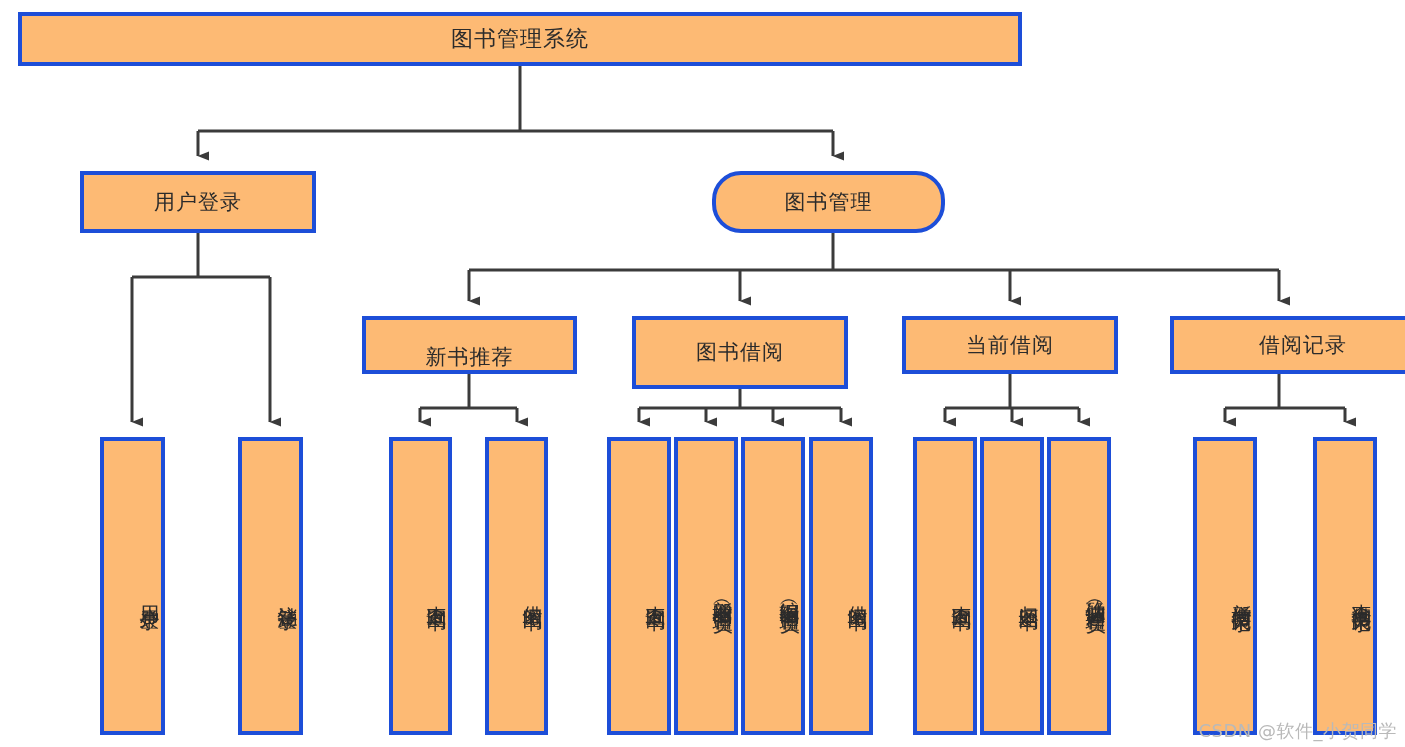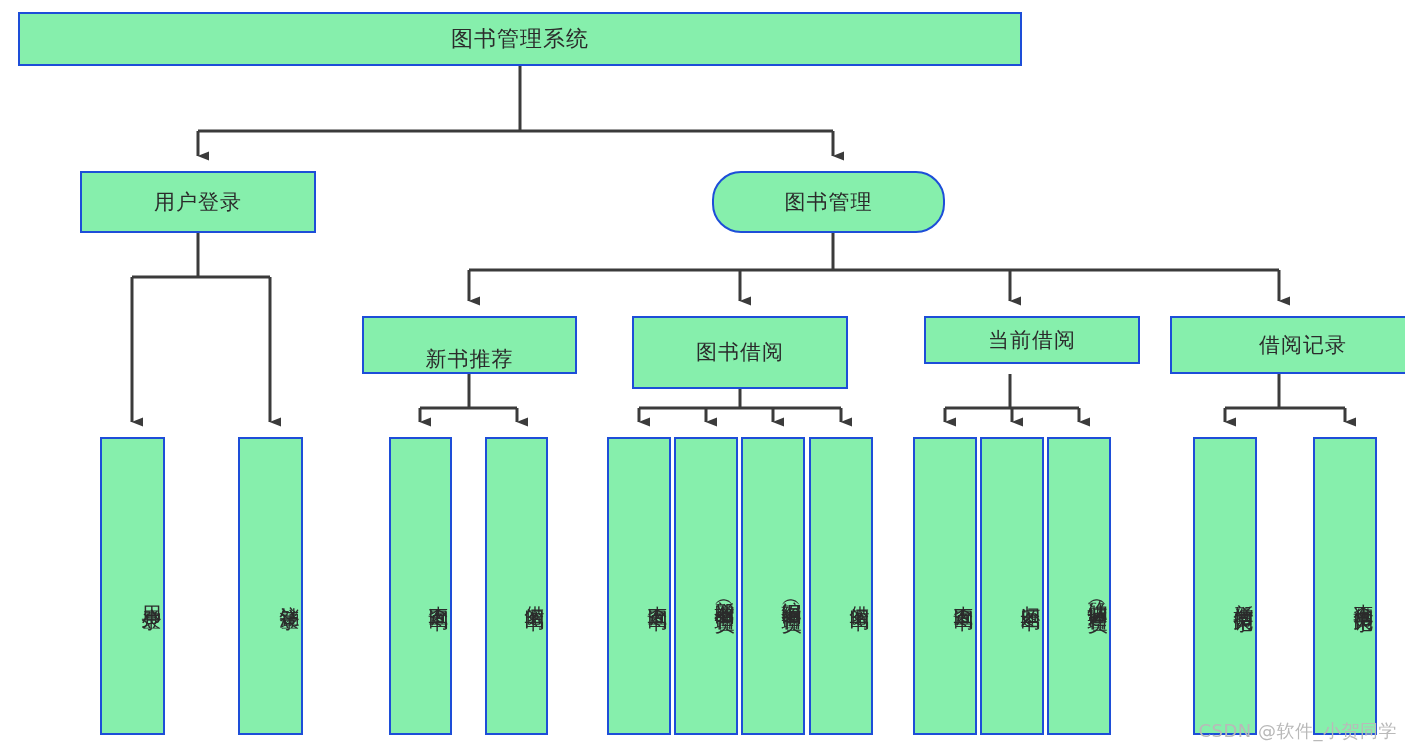--- a/index.html
+++ b/index.html
@@ -16,22 +16,22 @@
     width:1405px;height:747px;
   }
   svg#edges{
     position:absolute;left:0;top:0;
     width:1405px;height:747px;
     pointer-events:none;
   }
   .node{
     position:absolute;
     box-sizing:border-box;
-    background:#86efac;
-    border:2px solid #1d4ed8;
+    background:#fdba74;
+    border:4px solid #1d4ed8;
     display:flex;
     align-items:center;
     justify-content:center;
     color:#2b2b2b;
     line-height:1.18;
   }
   .node.h{
     font-size:21px;
     letter-spacing:1px;
   }
@@ -130,21 +130,21 @@
   <div class="node h" style="left:712px;top:171px;width:233px;height:62px;border-radius:29px;">
     <span class="lbl">图书管理</span>
   </div>
 
   <div class="node h" style="left:362px;top:316px;width:215px;height:58px;align-items:flex-end;">
     <span class="lbl">新书推荐</span>
   </div>
   <div class="node h" style="left:632px;top:316px;width:216px;height:73px;">
     <span class="lbl">图书借阅</span>
   </div>
-  <div class="node h" style="left:924px;top:316px;width:216px;height:48px;">
+  <div class="node h" style="left:902px;top:316px;width:216px;height:58px;">
     <span class="lbl">当前借阅</span>
   </div>
   <div class="node h" style="left:1170px;top:316px;width:254px;height:58px;padding-left:12px;">
     <span class="lbl">借阅记录</span>
   </div>
 
   <div class="node v" style="left:100px;top:437px;width:65px;height:298px;">
     <span class="lbl">用户登录</span>
   </div>
   <div class="node v" style="left:238px;top:437px;width:65px;height:298px;">

